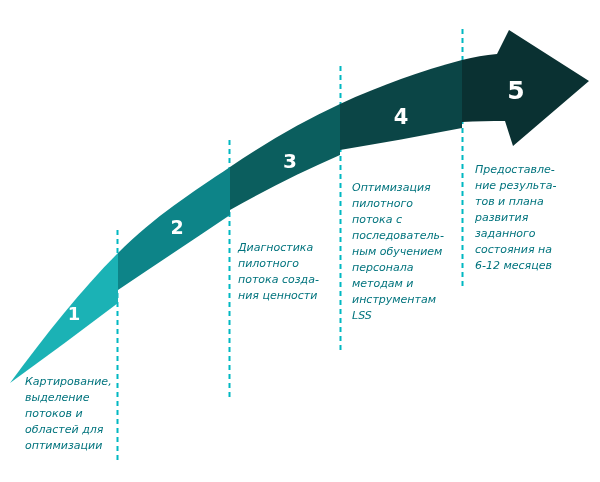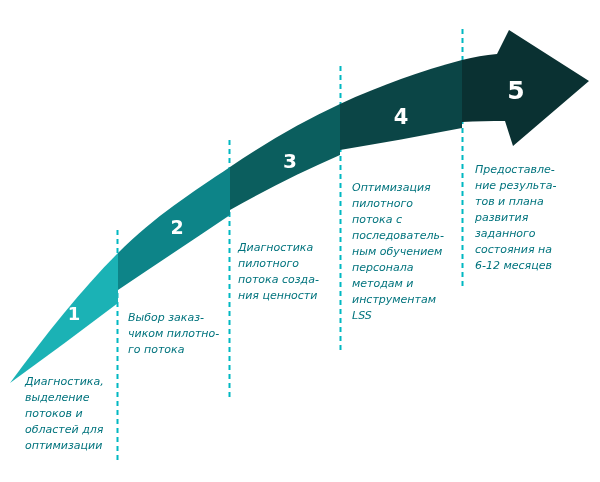--- a/index.html
+++ b/index.html
@@ -28,29 +28,26 @@
     <path d="M 340 104 C 381 85 421 71 462 60 L 462 128 C 421 136 381 143 340 150 Z" fill="#0b4546"></path>
     <path d="M 462 60 C 474 57 485 55 497 54 L 509 30 L 589 81 L 513 146 L 505 121 C 491 121 476 121 462 122 Z" fill="#0a3132"></path>
 
     <text class="stage-number" x="74" y="320" font-size="18" text-anchor="middle" fill="#ffffff">1</text>
     <text class="stage-number" x="177" y="234" font-size="19" text-anchor="middle" fill="#ffffff">2</text>
     <text class="stage-number" x="290" y="168" font-size="20" text-anchor="middle" fill="#ffffff">3</text>
     <text class="stage-number" x="401" y="124" font-size="21" text-anchor="middle" fill="#ffffff">4</text>
     <text class="stage-number" x="516" y="99" font-size="25" text-anchor="middle" fill="#ffffff">5</text>
   </svg>
 
-  <div class="stage-label" style="left:25px;top:374px;">Диагностика,
+  <div class="stage-label" style="left:25px;top:374px;">Картирование,
 выделение
 потоков и
 областей для
 оптимизации</div>
 
-  <div class="stage-label" style="left:128px;top:310px;">Выбор заказ-
-чиком пилотно-
-го потока</div>
 
   <div class="stage-label" style="left:238px;top:240px;">Диагностика
 пилотного
 потока созда-
 ния ценности</div>
 
   <div class="stage-label" style="left:352px;top:180px;">Оптимизация
 пилотного
 потока с
 последователь-

